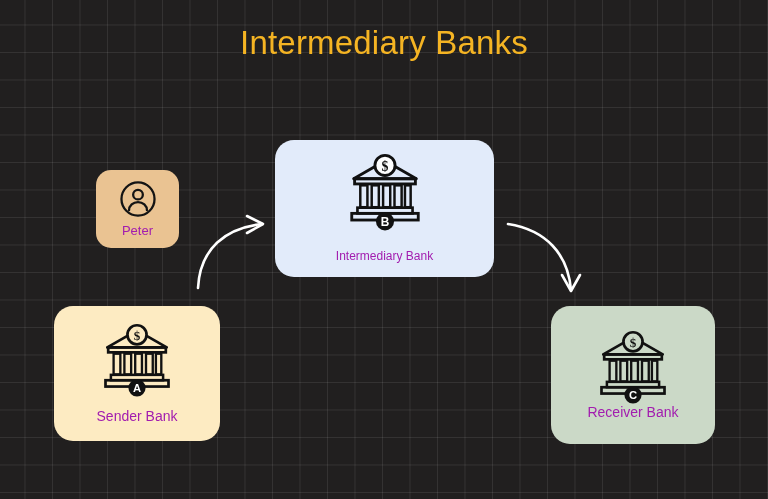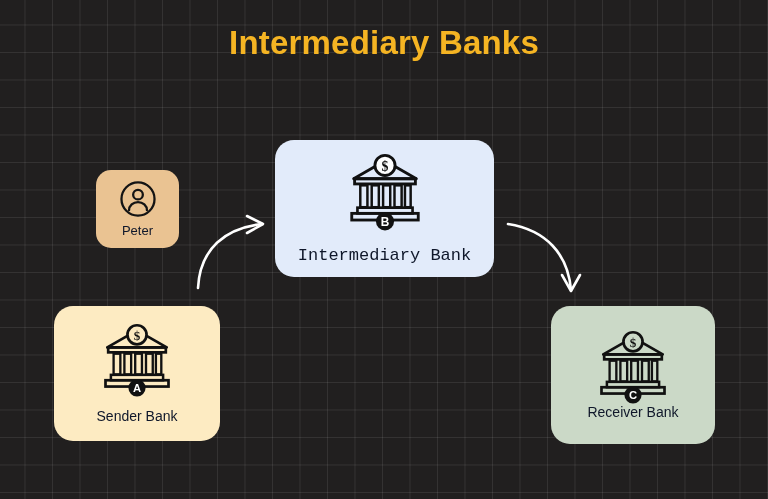--- a/index.html
+++ b/index.html
@@ -22,56 +22,56 @@
   }
 
   #title {
     position: absolute;
     left: 0;
     top: 22px;
     width: 768px;
     text-align: center;
     color: #F5B423;
     font-size: 33px;
-    font-weight: 700;
+    font-weight: 400;
     letter-spacing: 0.2px;
     line-height: 42px;
     white-space: nowrap;
   }
 
   .card {
     position: absolute;
     box-sizing: border-box;
     display: flex;
     flex-direction: column;
     align-items: center;
     justify-content: center;
     border-radius: 19px;
   }
 
   .card-label {
-    color: #0f172a;
+    color: #a21caf;
     font-size: 13.5px;
     font-weight: 500;
     line-height: 16px;
     white-space: nowrap;
   }
 
   
   .person-card { width: 83px; height: 78px; border-radius: 15px; }
   .person-card .card-label { font-size: 13px; margin-top: 5px; }
   #card-peter { left: 96px; top: 170px; background: #EAC392; }
   #card-maria { left: 590px; top: 170px; background: #EFE4F4; }
 
   
   #card-intermediary {
     left: 275px; top: 140px; width: 219px; height: 137px;
     background: #E2EBFA;
   }
-  #card-intermediary .card-label { font-size: 17px; margin-top: 17px; font-family: Liberation Mono, monospace; }
+  #card-intermediary .card-label { font-size: 12px; margin-top: 17px; }
 
   #card-sender {
     left: 54px; top: 306px; width: 166px; height: 135px;
     background: #FDEBC2;
   }
   #card-sender .card-label { font-size: 14px; margin-top: 11px; text-align: right; }
 
   #card-receiver {
     left: 551px; top: 306px; width: 164px; height: 138px;
     background: #CBD9C7;

